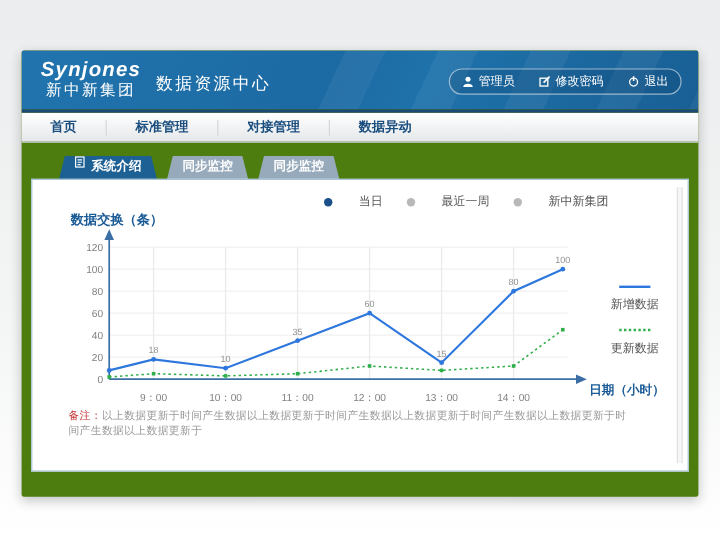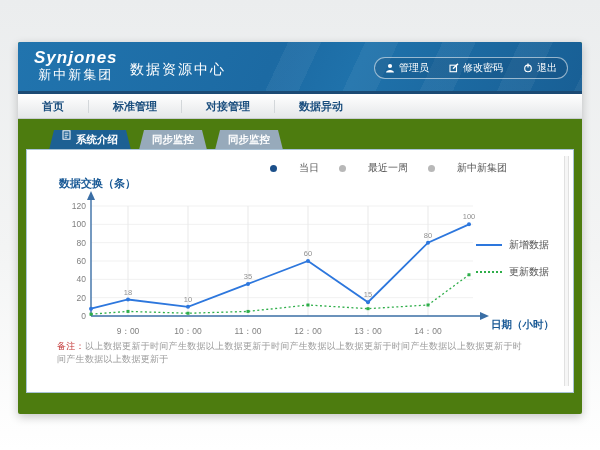--- a/index.html
+++ b/index.html
@@ -50,21 +50,21 @@
   .radio-row { position:absolute; top:11px; right:66px; display:flex; gap:20px;
     font-size:10px; color:#555; align-items:center; }
   .radio-opt { display:flex; align-items:center; gap:22px; cursor:pointer; }
   .radio-dot { width:7px; height:7px; border-radius:50%; background:#b8b8b8; }
   .radio-dot.selected { background:#1b4f8a; }
 
   .ylabel { position:absolute; left:12px; top:26px; font-size:11px; font-weight:bold; color:#1a5a96;margin-left:20px; }
   #chart { position:absolute; left:6px; top:38px; }
 
   .side-legend { position:absolute; right:24px; top:88px; font-size:10px; color:#555; }
-  .legend-row { display:flex; align-items:center; gap:7px; margin-bottom:13px; white-space:nowrap; }
+  .legend-row { display:flex; align-items:center; gap:7px; margin-bottom:13px; white-space:nowrap;flex-direction:column; }
   .sample { display:inline-block; width:26px; height:0; }
   .sample.solid  { border-top:2px solid #2d77dd; }
   .sample.dotted { border-top:2px dotted #2fae4a; }
 
   .note { position:absolute; left:30px; right:44px; bottom:26px; font-size:9px;
     color:#9a9a9a; letter-spacing:0.3px; }
   .note-label { color:#c23434; }
 
   .scroll-track { position:absolute; right:4px; top:6px; bottom:6px; width:5px;
     background:#f6f6f6; border-left:1px solid #e1e1e1; border-right:1px solid #e1e1e1; }

